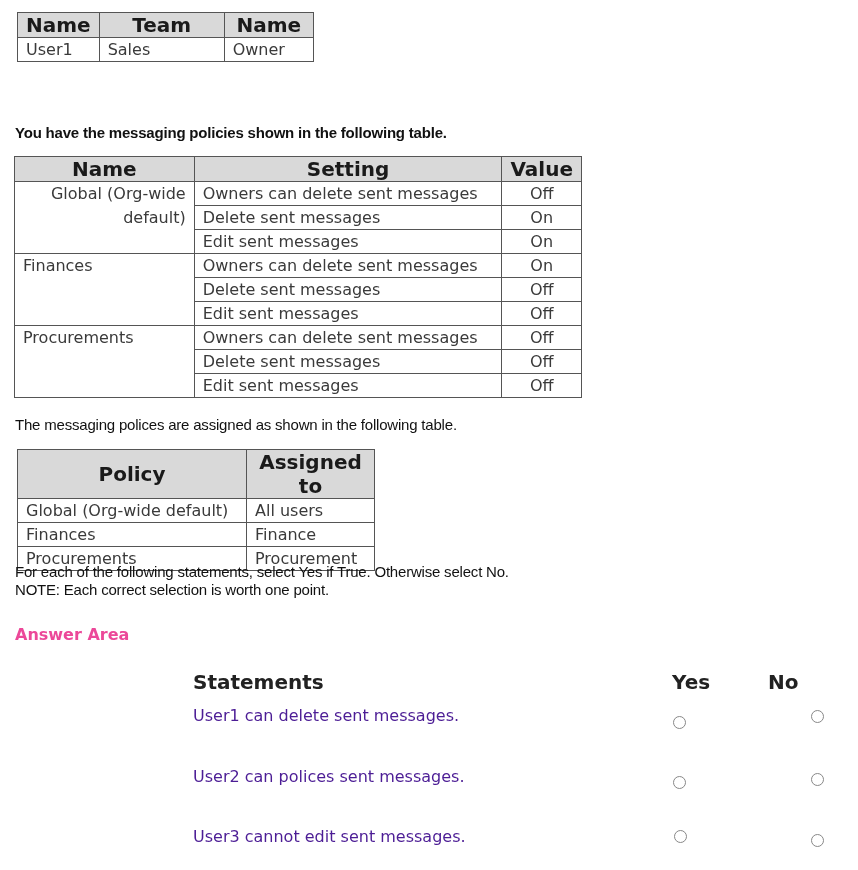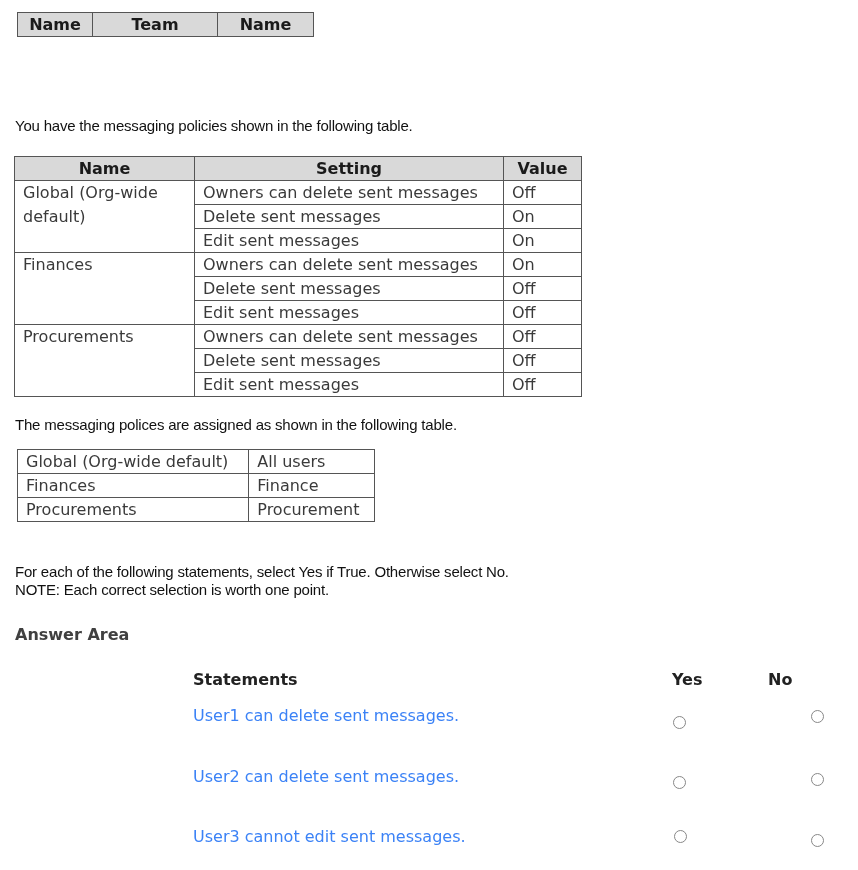--- a/index.html
+++ b/index.html
@@ -1,51 +1,56 @@
 <!DOCTYPE html>
 <html><head>
 <meta charset="utf-8">
 <style>
   html, body { margin: 0; padding: 0; background: #ffffff; }
   body { width: 858px; height: 870px; position: relative; overflow: hidden; color: #1a1a1a; }
   .tbl { position: absolute; border-collapse: collapse; font-family: "DejaVu Sans", sans-serif; font-size: 16px; color: #3a3a3a; }
-  .tbl th { background: #d9d9d9; color: #1a1a1a; font-weight: bold; text-align: center; border: 1.5px solid #555; padding: 0 8px; height: 23px; font-size: 16px; }
+  .tbl th { background: #d9d9d9; color: #1a1a1a; font-weight: bold; text-align: center; border: 1.5px solid #555; padding: 0 8px; height: 23px; font-size: 20px; }
   .tbl td { border: 1.5px solid #555; padding: 0 8px; height: 23px; vertical-align: top; line-height: 23px; }
-  .tbl td.val { }
+  .tbl td.val { text-align: center; }
   .para { position: absolute; left: 15px; font-family: "Liberation Sans", sans-serif; font-size: 15px; color: #111; letter-spacing: -0.2px; line-height: 19px; }
-  .answer-title { position: absolute; left: 15px; top: 625px; font-family: "DejaVu Sans", sans-serif; font-weight: bold; font-size: 16px; color: #404040; }
-  .hdr { position: absolute; font-family: "DejaVu Sans", sans-serif; font-weight: bold; font-size: 16px; color: #222; top: 670px; }
-  .stmt { position: absolute; left: 193px; font-family: "DejaVu Sans", sans-serif; font-size: 16px; color: #3b82f6; }
+  .answer-title { position: absolute; left: 15px; top: 625px; font-family: "DejaVu Sans", sans-serif; font-weight: bold; font-size: 16px; color: #ec4899; }
+  .hdr { position: absolute; font-family: "DejaVu Sans", sans-serif; font-weight: bold; font-size: 20px; color: #222; top: 670px; }
+  .stmt { position: absolute; left: 193px; font-family: "DejaVu Sans", sans-serif; font-size: 16px; color: #4c1d95; }
   .radio { position: absolute; width: 13px; height: 13px; border: 1.3px solid #888; border-radius: 50%; background: #fff; cursor: pointer; box-sizing: border-box; }
 </style>
 </head>
 <body>
 
 <table class="tbl" style="left:17px; top:12px; width:297px;">
   <tbody>
       <tr>
     <th style="width:58px;">Name</th>
     <th style="width:108px;">Team</th>
     <th>Name</th>
   </tr>
+  <tr>
+    <td>User1</td>
+    <td>Sales</td>
+    <td>Owner</td>
+  </tr>
 </tbody>
   </table>
 
-<div class="para" style="top:116px;">You have the messaging policies shown in the following table.</div>
+<div class="para" style="top:123px;font-weight:bold;">You have the messaging policies shown in the following table.</div>
 
 <table class="tbl" style="left:14px; top:156px; width:568px;">
   <tbody>
       <tr>
     <th style="width:163px;">Name</th>
     <th style="width:292px;text-align:center;">Setting</th>
     <th>Value</th>
   </tr>
 
   <tr>
-    <td rowspan="3" style="line-height:24px;">
+    <td rowspan="3" style="line-height:24px;text-align:right;">
       <span>Global (Org-wide</span><br>
       <span>default)</span>
     </td>
     <td>Owners can delete sent messages</td>
     <td class="val">Off</td>
   </tr>
   <tr>
     <td>Delete sent messages</td>
     <td class="val">On</td>
   </tr>
@@ -81,20 +86,24 @@
     <td>Edit sent messages</td>
     <td class="val">Off</td>
   </tr>
 </tbody>
   </table>
 
 <div class="para" style="top:415px;">The messaging polices are assigned as shown in the following table.</div>
 
 <table class="tbl" style="left:17px; top:449px; width:358px;">
   <tbody>
+      <tr>
+    <th style="width:212px;">Policy</th>
+    <th>Assigned to</th>
+  </tr>
   <tr>
     <td>Global (Org-wide default)</td>
     <td>All users</td>
   </tr>
   <tr>
     <td>Finances</td>
     <td>Finance</td>
   </tr>
   <tr>
     <td>Procurements</td>
@@ -109,19 +118,19 @@
 <div class="answer-title">Answer Area</div>
 
 <div class="hdr" style="left:193px;">Statements</div>
 <div class="hdr" style="left:672px;">Yes</div>
 <div class="hdr" style="left:768px;">No</div>
 
 <div class="stmt" style="top:706px;">User1 can delete sent messages.</div>
 <div class="radio" style="left:673px; top:716px;"></div>
 <div class="radio" style="left:811px; top:710px;"></div>
 
-<div class="stmt" style="top:767px;">User2 can delete sent messages.</div>
+<div class="stmt" style="top:767px;">User2 can polices sent messages.</div>
 <div class="radio" style="left:673px; top:776px;"></div>
 <div class="radio" style="left:811px; top:773px;"></div>
 
 <div class="stmt" style="top:827px;">User3 cannot edit sent messages.</div>
 <div class="radio" style="left:674px; top:830px;"></div>
 <div class="radio" style="left:811px; top:834px;"></div>
 
 </body></html>

